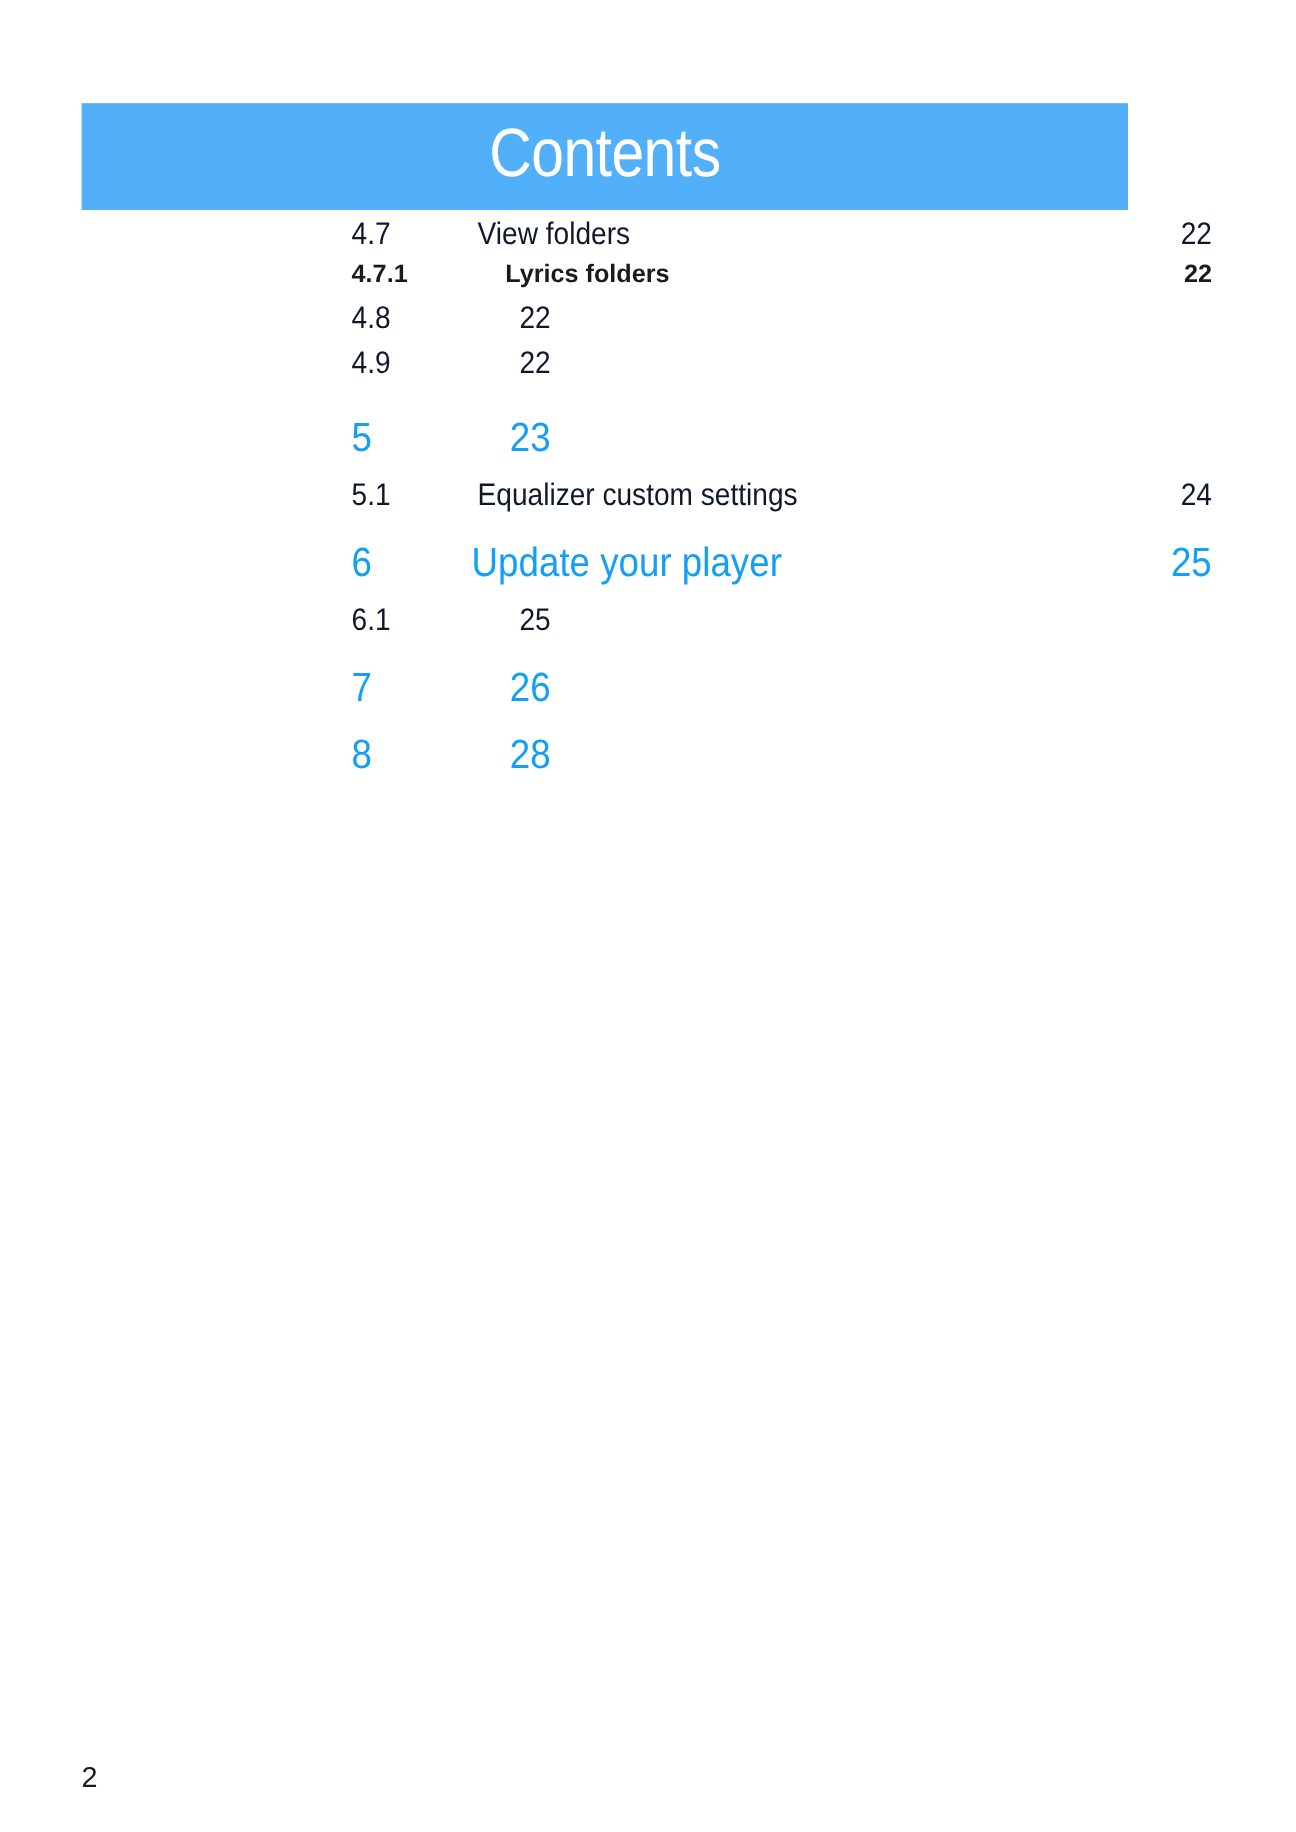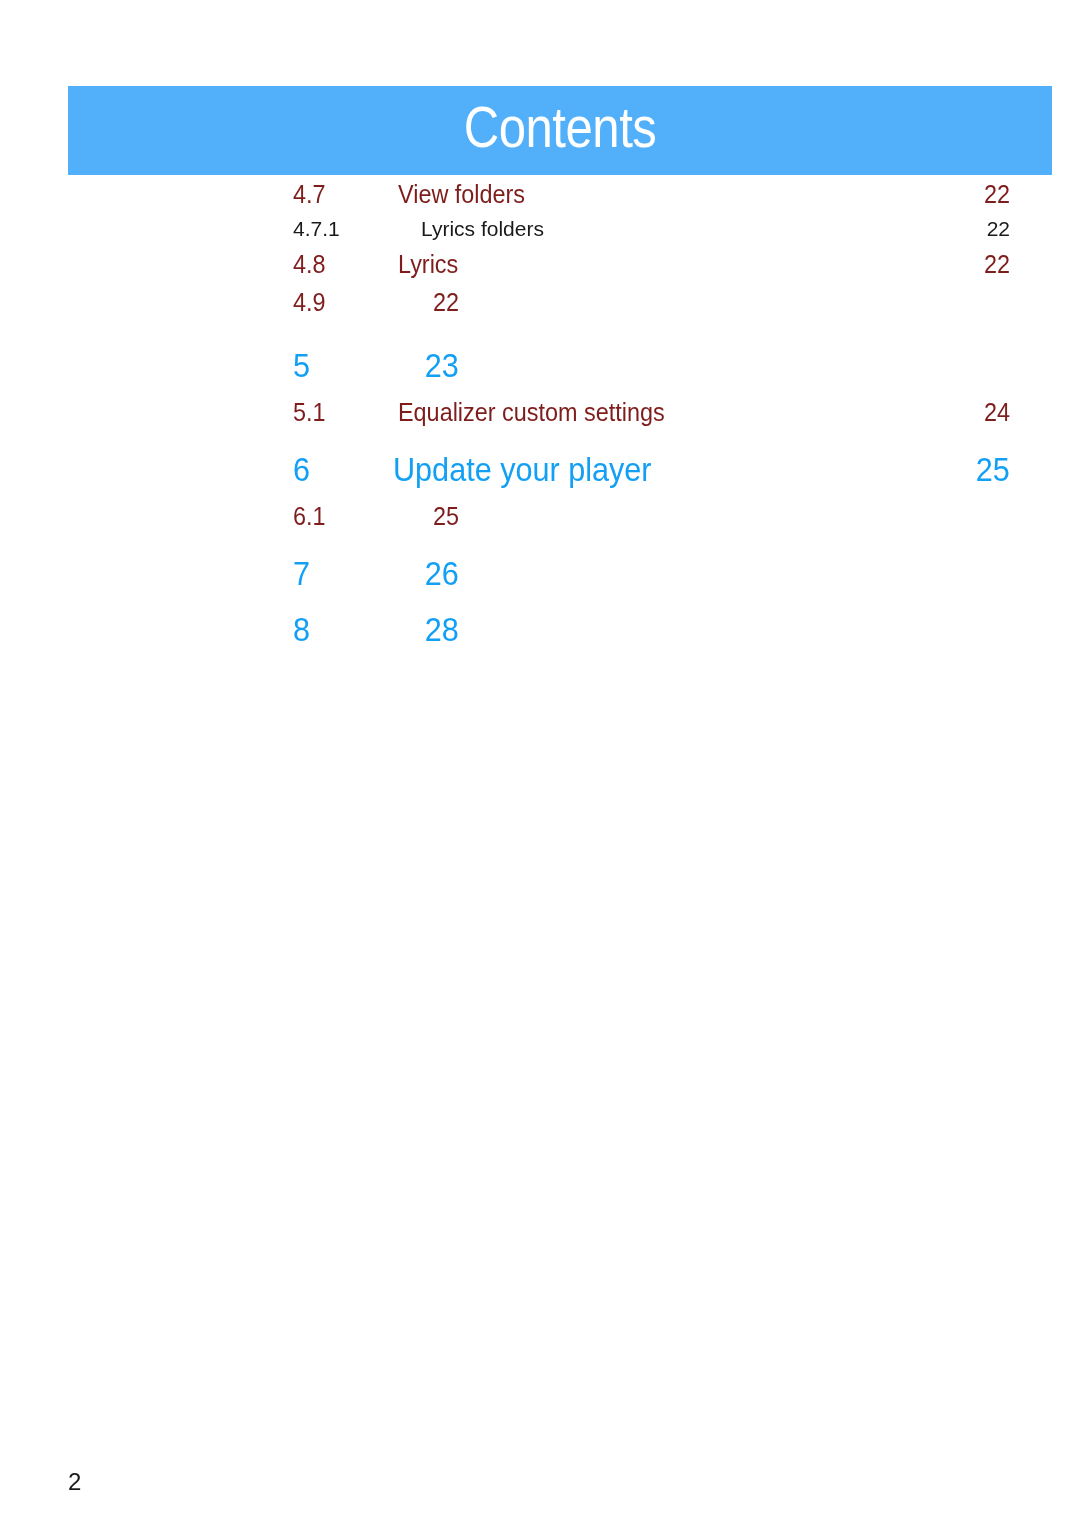--- a/index.html
+++ b/index.html
@@ -13,21 +13,21 @@
     position: relative;
     font-family: "Liberation Sans", sans-serif;
     -webkit-font-smoothing: antialiased;
   }
 
   
   .banner {
     position: absolute;
     left: 68px;
     top: 86px;
-    width: 984px;
+    width: 872px;
     height: 89px;
     background: #52b0fb;
   }
   .banner-title {
     position: absolute;
     left: 0;
     right: 0;
     top: 50%;
     transform: translateY(-52%);
     text-align: center;
@@ -68,42 +68,42 @@
     text-align: left;
   }
   .col-page {
     flex: 0 0 auto;
     width: 66px;
     text-align: right;
   }
 
   
   .lvl-sub {
-    color: #7f1d1d;
+    color: #0f172a;
     font-size: 26px;
     font-weight: 400;
     height: 38px;
     line-height: 38px;
     align-items: center;
   }
   .lvl-sub .col-num,
   .lvl-sub .col-title,
   .lvl-sub .col-page {
     display: inline-block;
     line-height: 38px;
   }
   .lvl-sub .col-title { padding-left: 5px; }
   .lvl-sub .cond { display: inline-block; transform: scaleX(0.9); transform-origin: left center; }
   .lvl-sub .col-page .cond { transform-origin: right center; }
 
   
   .lvl-subsub {
     color: #1a1a1a;
     font-size: 21px;
-    font-weight: 400;
+    font-weight: 700;
     height: 32px;
     line-height: 32px;
     align-items: center;
   }
   .lvl-subsub .col-title { padding-left: 28px; }
 
   
   .lvl-chapter {
     color: #13a0f4;
     font-size: 34px;
@@ -151,21 +151,20 @@
   </div>
 
   <div class="toc-row lvl-subsub">
     <span class="col-num">4.7.1</span>
     <span class="col-title">Lyrics folders</span>
     <span class="col-page">22</span>
   </div>
 
   <div class="toc-row lvl-sub">
     <span class="col-num"><span class="cond">4.8</span></span>
-    <span class="col-title"><span class="cond">Lyrics</span></span>
     <span class="col-page"><span class="cond">22</span></span>
   </div>
 
   <div class="toc-row lvl-sub">
     <span class="col-num"><span class="cond">4.9</span></span>
     <span class="col-page"><span class="cond">22</span></span>
   </div>
 
   <div class="toc-row lvl-chapter gap-before">
     <span class="col-num"><span class="cond">5</span></span>

